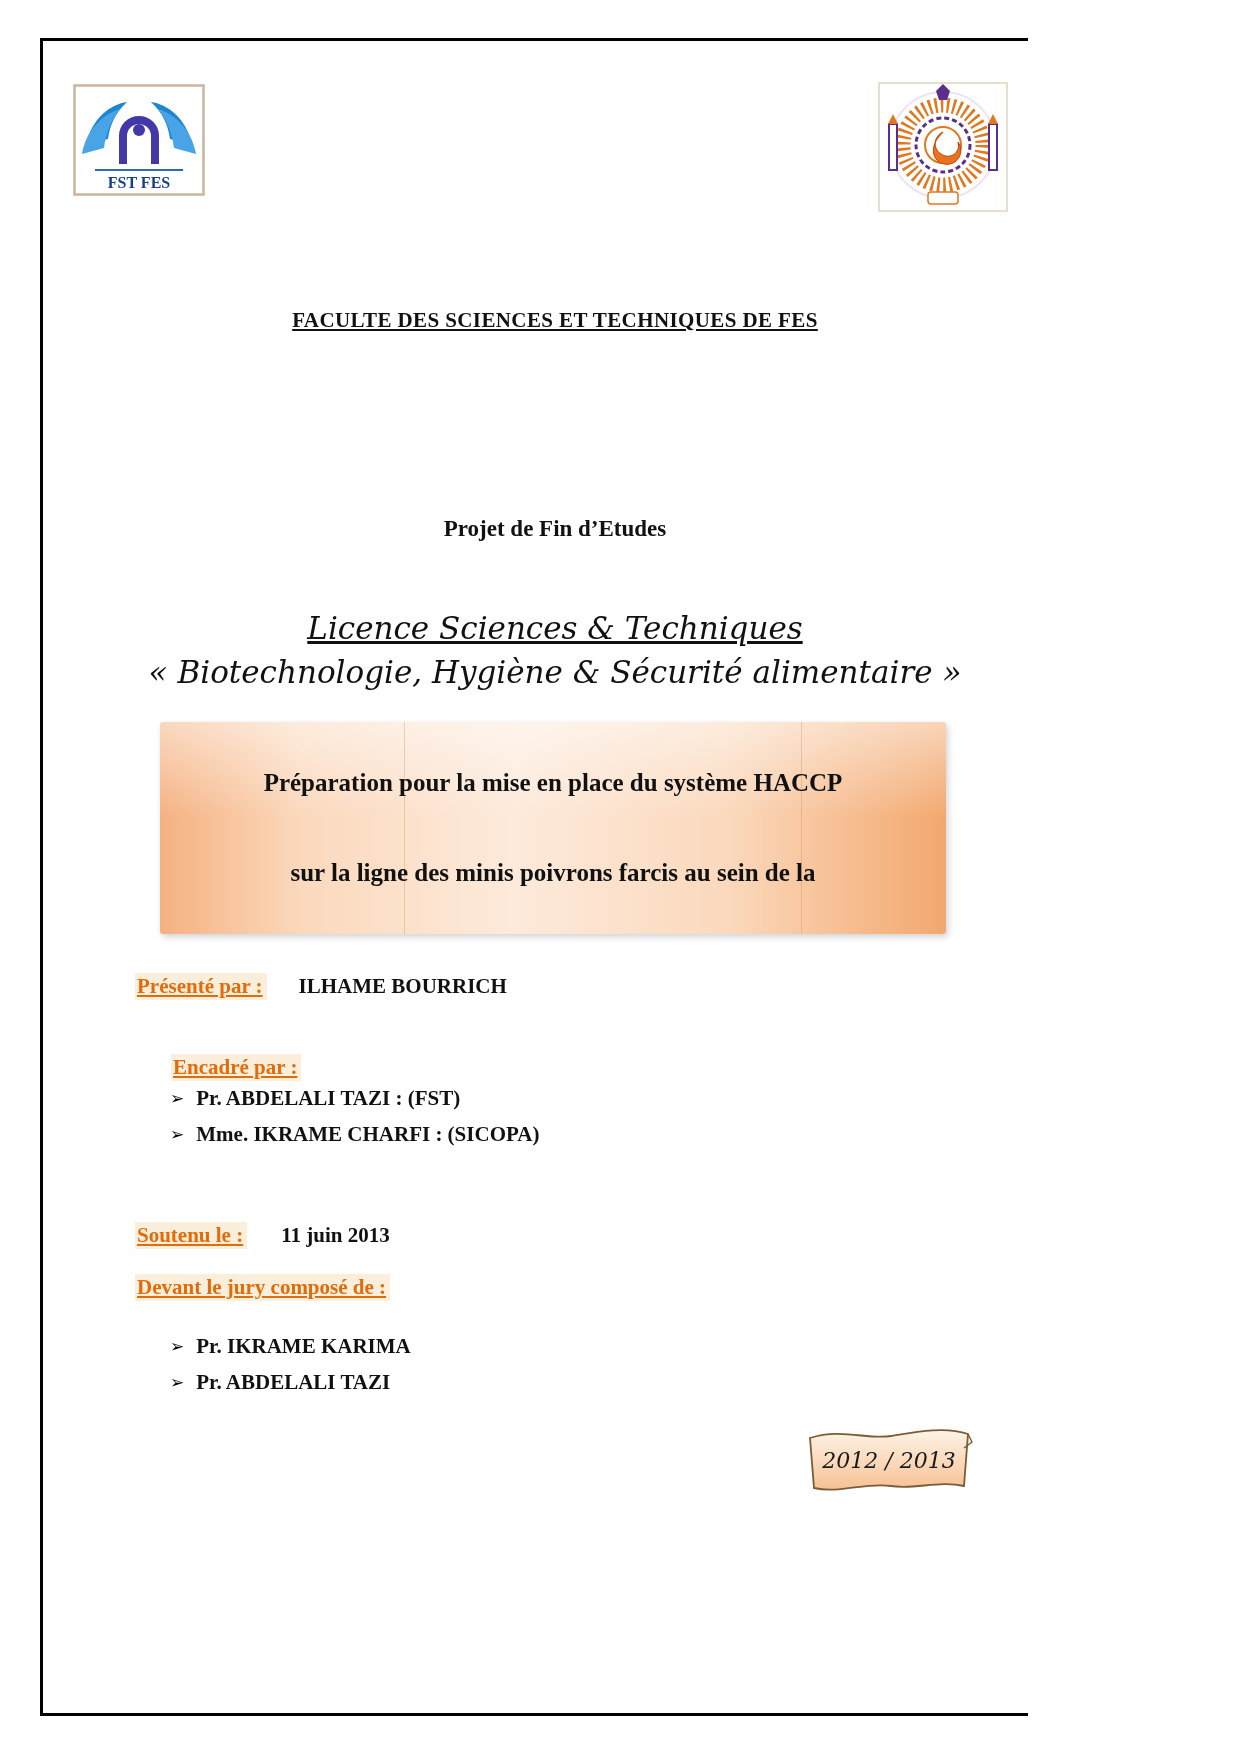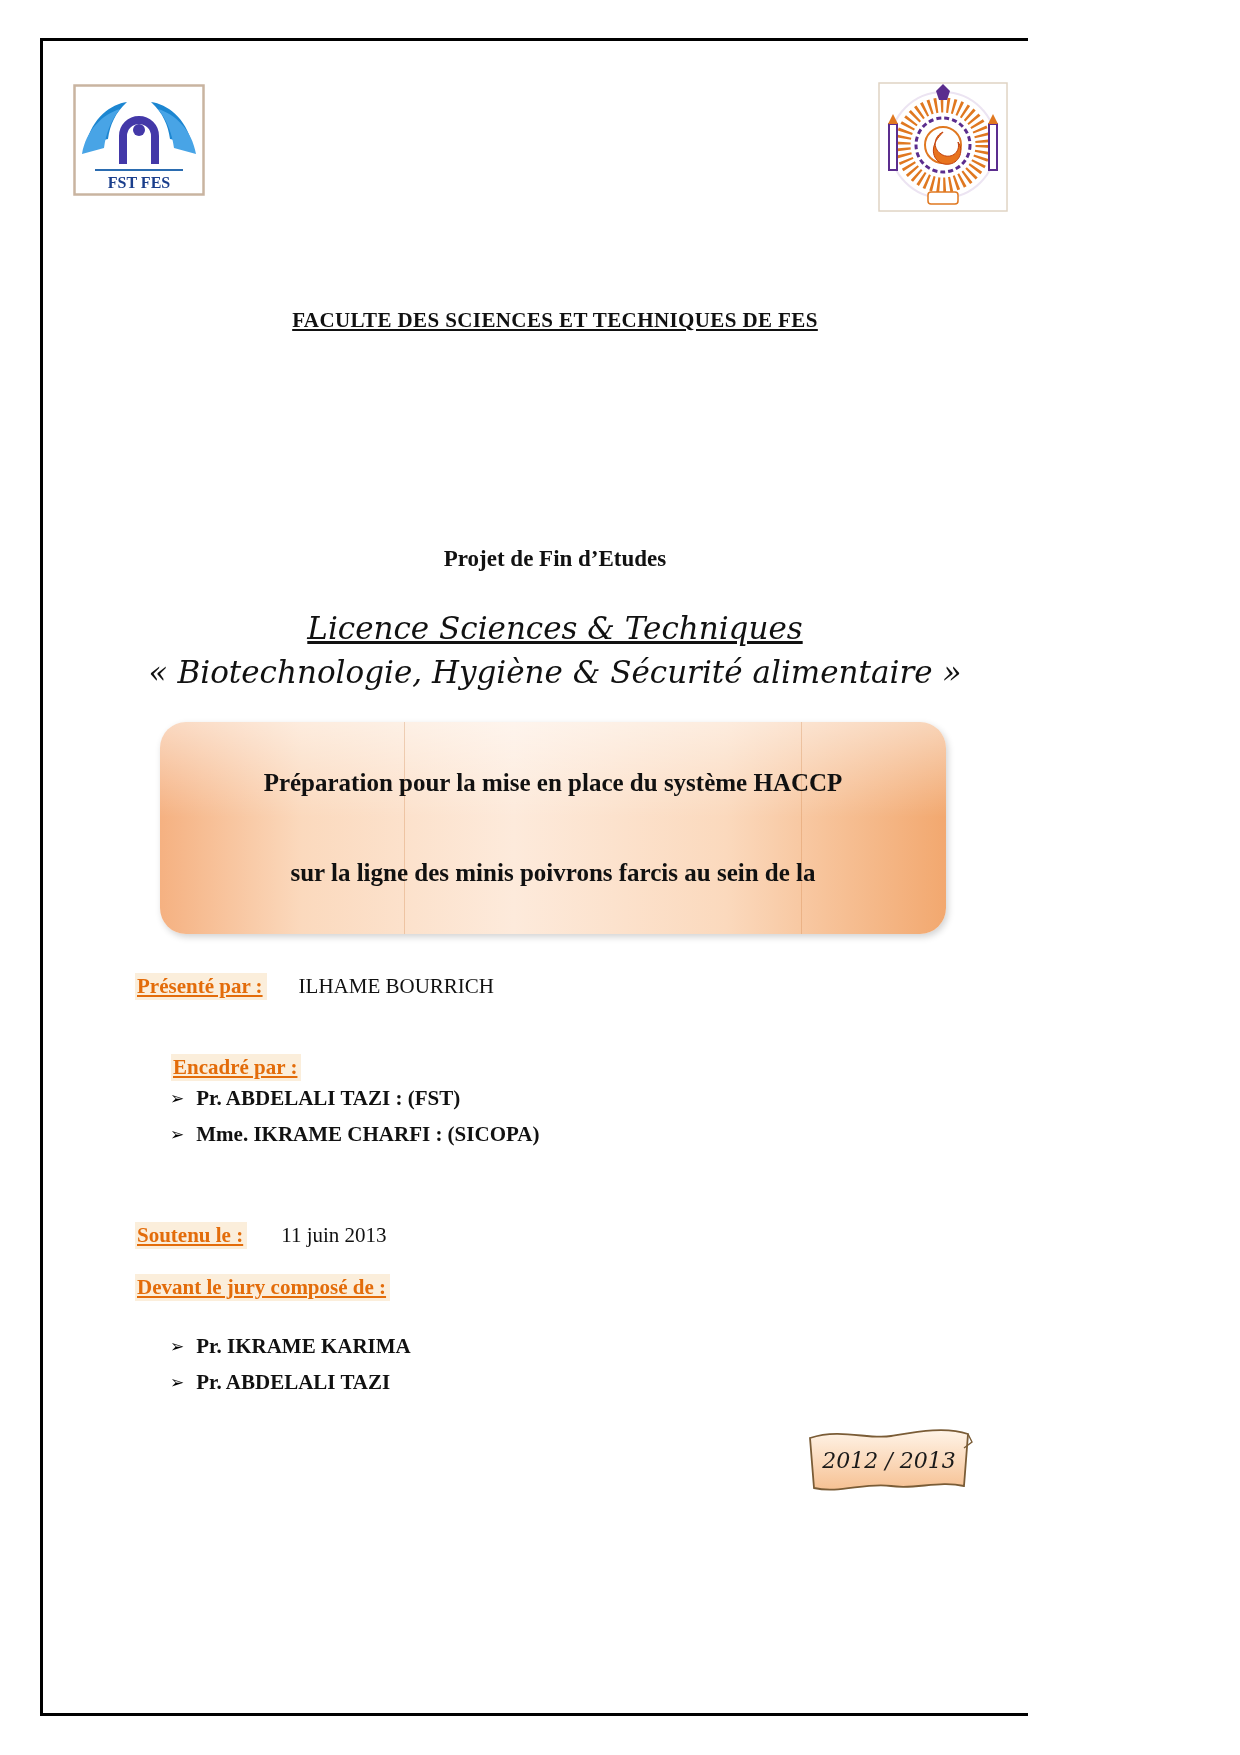--- a/index.html
+++ b/index.html
@@ -17,33 +17,33 @@
   }
   .logo-left  { position:absolute; left:73px;  top:84px; width:132px; height:112px; }
   .logo-right { position:absolute; left:878px; top:82px; width:130px; height:130px; }
   .centered { position:absolute; left:40px; width:1030px; text-align:center; }
   .univ, .fac {
     font-weight:bold; font-size:21px; letter-spacing:.4px;
     text-decoration:underline;
   }
   .univ { top:256px; }
   .fac  { top:308px; }
-  .project { top:546px; font-weight:bold; font-size:23px; }
+  .project { top:516px; font-weight:bold; font-size:23px; }
   .degree {
     top:610px; font-style:italic; font-size:31px;
     font-family:"DejaVu Serif", serif;
     text-decoration:underline;
   }
   .specialty {
     top:654px; font-style:italic; font-size:31px;
     font-family:"DejaVu Serif", serif;
   }
   .title-box {
     position:absolute; left:160px; top:722px; width:786px; height:212px;
-    border-radius:26px;
+    border-radius:3px;
     background:
       linear-gradient(180deg, rgba(255,255,255,.50) 0%, rgba(255,255,255,0) 45%),
       linear-gradient(90deg, #f5b181 0%, #fbd9bd 18%, #fdeadb 45%, #fbd9bd 72%, #f2a86f 100%);
     box-shadow:2px 3px 7px rgba(0,0,0,.18);
     display:flex; flex-direction:column; justify-content:space-around;
     padding:16px 20px;
   }
   .title-box .seam {
     position:absolute; top:0; bottom:0; width:1px;
     background:rgba(205,130,70,.30);
@@ -54,21 +54,21 @@
     text-align:center; font-weight:bold; font-size:25px; color:#111;
     position:relative; z-index:1;
   }
   .label {
     color:#E36C0A; font-weight:bold; font-size:21px;
     text-decoration:underline;
     background:#FBEEDB;
     padding:1px 4px 1px 2px;
     display:inline-block;
   }
-  .value { color:#111; font-weight:normal; font-size:21px;margin-top:32px; }
+  .value { color:#111; font-weight:bold; font-size:21px;margin-top:32px; }
   .row { position:absolute; left:135px; white-space:nowrap; }
   .row-presented { top:973px; }
   .row-presented .value { margin-left:28px; }
   .row-encadre { top:1054px;padding-left:36px; }
   .list { position:absolute; left:170px; }
   .list-supervisors { top:1080px; }
   .list-jury { top:1328px; }
   .bullet-row { height:36px; display:flex; align-items:center; }
   .bullet {
     font-family:"DejaVu Sans", sans-serif;

